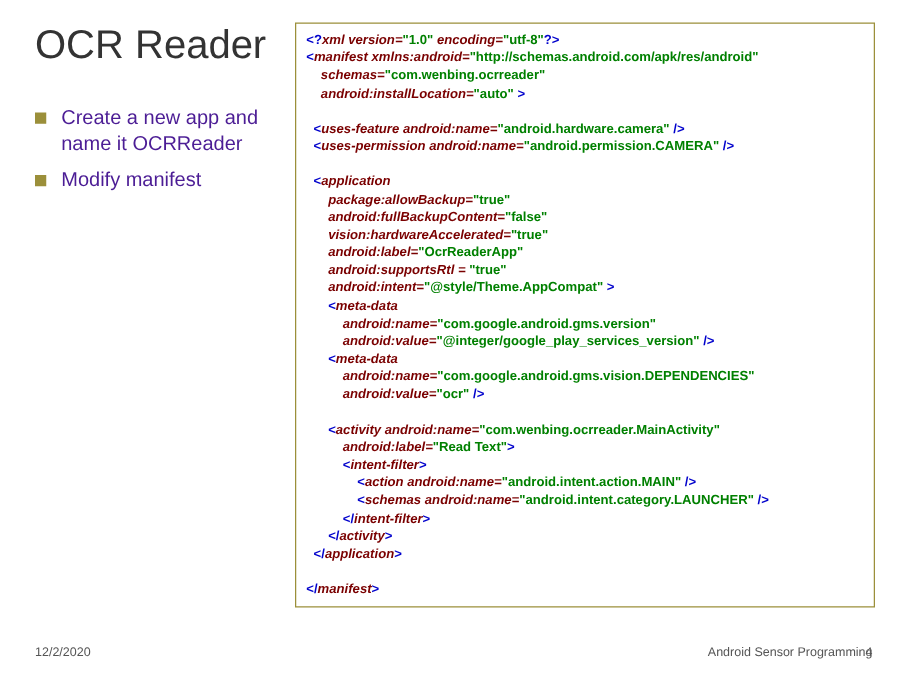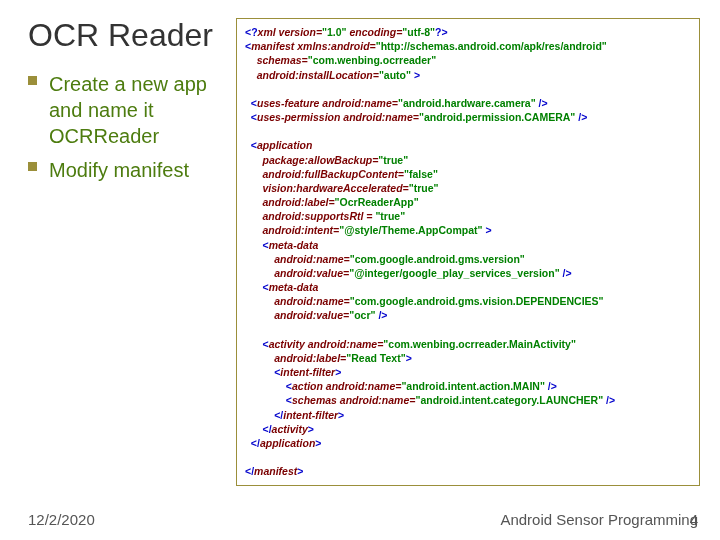--- a/index.html
+++ b/index.html
@@ -24,29 +24,29 @@
     gap: 8px;
   }
   .left {
     width: 200px;
     flex-shrink: 0;
   }
   .title {
     font-size: 32px;
     color: #333;
     line-height: 1.1;
-    margin: 0 0 18px 0;
+    margin: 0 0 32px 0;
     font-weight: normal;
   }
   .bullets {
     list-style: none;
     padding: 0;
     margin: 0;
-    font-size: 20px;
-    color: #4d7c0f;
+    font-size: 16px;
+    color: #4c1d95;
     line-height: 1.3;
   }
   .bullets li {
     display: flex;
     margin-bottom: 8px;
   }
   .bullet-icon {
     width: 9px;
     height: 9px;
     background: #9b8f3a;
@@ -68,21 +68,21 @@
   .k  { color: #0000cc; }   
   .s  { color: #008000; }   
   .r  { color: #7a0000; font-style: italic; }      
   .footer {
     position: absolute;
     bottom: 12px;
     left: 28px;
     right: 22px;
     display: flex;
     justify-content: space-between;
-    font-size: 15px;
+    font-size: 10px;
     color: #555;
   }
   .footer-center {
     position: absolute;
     left: 0; right: 0;
     text-align: right;
   }
 </style>
 </head>
 <body>

